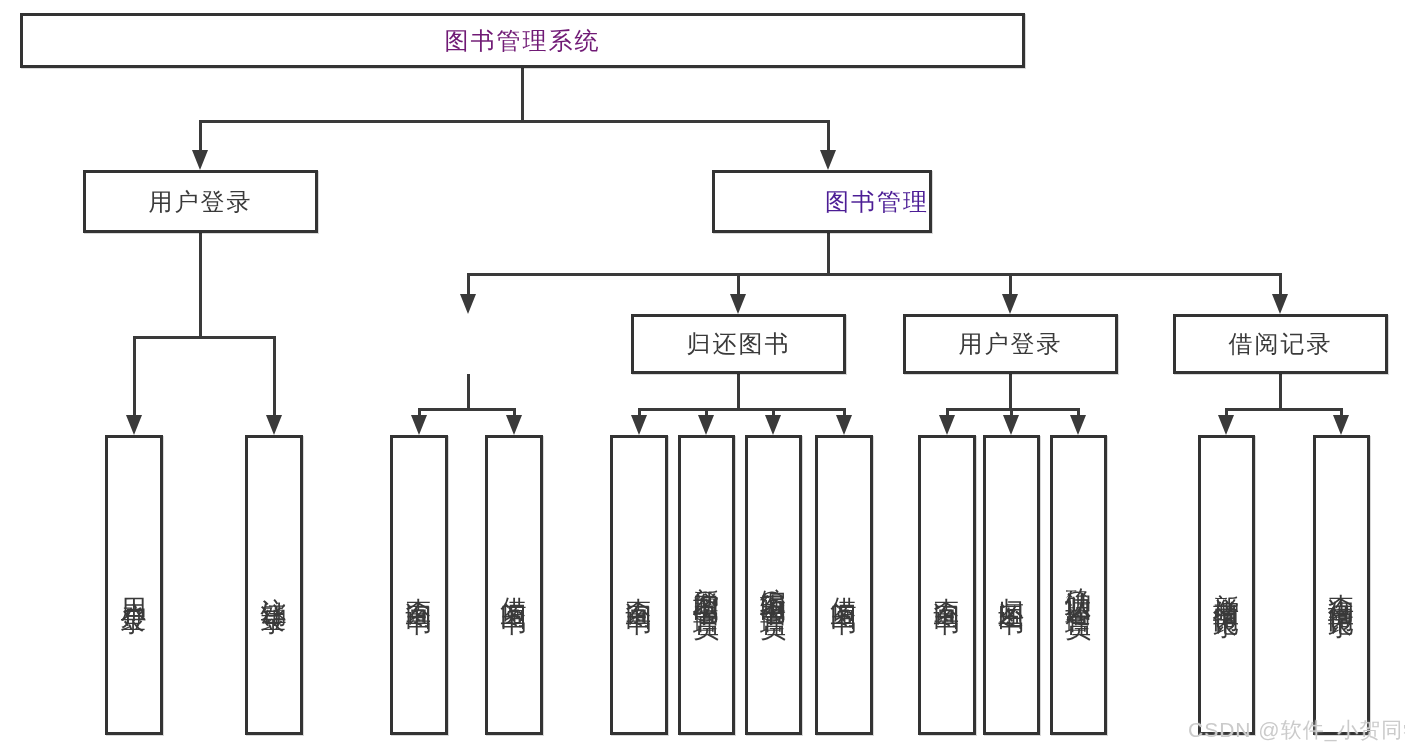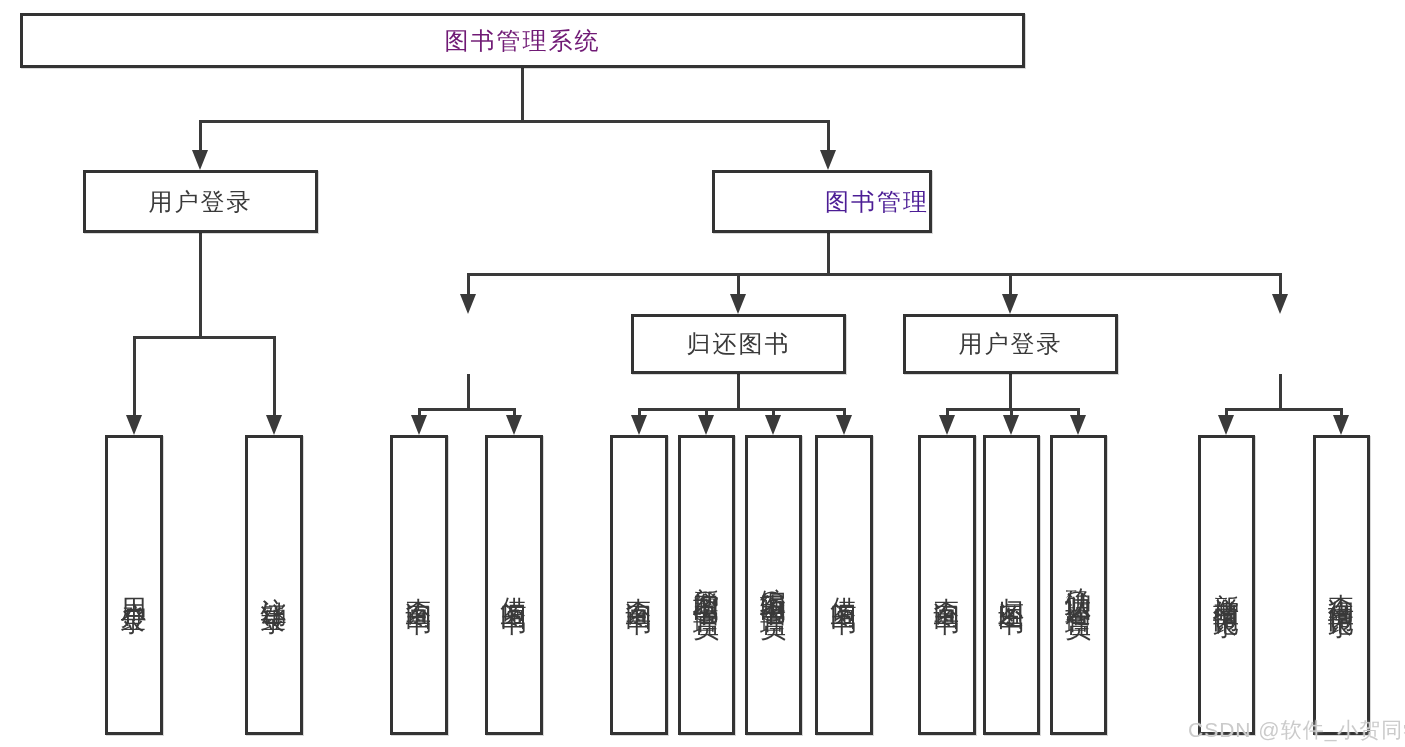--- a/index.html
+++ b/index.html
@@ -126,20 +126,23 @@
     </div>
     <div class="node" style="left: 712px; top: 170px; width: 220px; height: 63px; border-color: rgb(51, 51, 51); color: #4c1d95; justify-content: flex-end;">
       <span>图书管理</span>
     </div>
     <div class="node" style="left: 631px; top: 314px; width: 215px; height: 60px; border-color: rgb(51, 51, 51); color: rgb(58, 58, 58);">
       <span>归还图书</span>
     </div>
     <div class="node" style="left: 903px; top: 314px; width: 215px; height: 60px; border-color: rgb(51, 51, 51); color: rgb(58, 58, 58);">
       <span>用户登录</span>
     </div>
+    <div class="node" style="left: 1173px; top: 314px; width: 215px; height: 60px; border-color: rgb(51, 51, 51); color: rgb(58, 58, 58);">
+      <span>借阅记录</span>
+    </div>
     <div class="node v" style="left: 105px; top: 435px; width: 58px; height: 300px; border-color: rgb(51, 51, 51); color: rgb(58, 58, 58);">
       <span>用户登录</span>
     </div>
     <div class="node v" style="left: 245px; top: 435px; width: 58px; height: 300px; border-color: rgb(51, 51, 51); color: rgb(58, 58, 58);">
       <span>注销登录</span>
     </div>
     <div class="node v" style="left: 390px; top: 435px; width: 58px; height: 300px; border-color: rgb(51, 51, 51); color: rgb(58, 58, 58);">
       <span>查询图书</span>
     </div>
     <div class="node v" style="left: 485px; top: 435px; width: 58px; height: 300px; border-color: rgb(51, 51, 51); color: rgb(58, 58, 58);">

